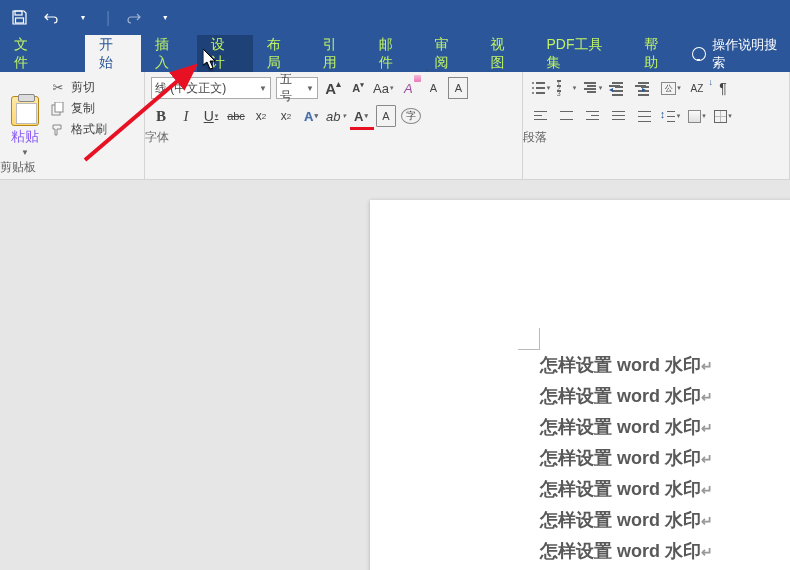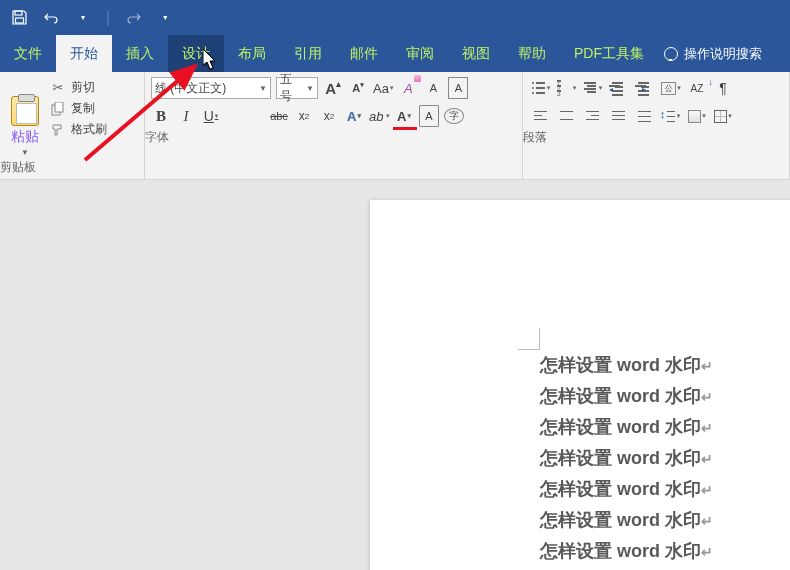--- a/index.html
+++ b/index.html
@@ -6,21 +6,21 @@
 body { width: 790px; height: 570px; overflow: hidden; background: #e6e6e6; position: relative; }
 
 
 .titlebar { height: 35px; background: #2b579a; display: flex; align-items: center; padding: 0 10px; gap: 14px; }
 .titlebar .qat-btn { color: #fff; font-size: 13px; display: inline-flex; align-items: center; justify-content: center; width: 18px; height: 18px; }
 .titlebar .sep { color: #5a7cb4; }
 
 
 .tabs { height: 37px; background: #2b579a; display: flex; align-items: stretch; }
 .tab { padding: 0 14px; color: #bef264; font-size: 14px; display: flex; align-items: center; cursor: pointer; }
-.tab.active { background: #f3f3f3; color: #2b579a; }
+.tab.active { background: #f3f3f3; color: #2b579a; margin-left: 29px; }
 .tab.hover { background: #1e4177; position: relative; }
 .tell-me { display: flex; align-items: center; gap: 6px; margin-left: 6px; color: #fff; font-size: 13px; }
 .tell-me .bulb { width: 14px; height: 14px; border: 1.3px solid #fff; border-radius: 50%; position: relative; }
 .tell-me .bulb::after { content:""; position:absolute; left:4px; top:11px; width:3px; height:2px; background:#fff; }
 
 
 .ribbon { height: 108px; background: #f3f3f3; border-bottom: 1px solid #d4d4d4; display: flex; }
 .group { border-right: 1px solid #d4d4d4; display: flex; flex-direction: column; }
 .group-body { flex: 1; display: flex; padding: 3px 4px 0 4px; }
 .group-label { text-align: left; font-size: 12px; color: #666; padding: 2px 0 3px; }
@@ -37,21 +37,21 @@
 .clip-item .ico { width:16px; height:14px; display:inline-flex; align-items:center; justify-content:center; color:#666; font-size:13px;}
 
 
 .font-body { display:flex; flex-direction:column; gap:6px; padding:5px 6px 0 6px;}
 .font-row1, .font-row2 { display:flex; align-items:center; gap:5px; }
 .combo { height:22px; border:1px solid #ababab; background:#fff; display:flex; align-items:center; font-size:12px; color:#444; padding:0 3px; }
 .combo .dd { margin-left:auto; font-size:8px; color:#666; padding-left:3px;}
 .font-name { width:120px; }
 .font-size { width:42px; }
 .ribbon-btn { min-width:20px; height:22px; display:inline-flex; align-items:center; justify-content:center; font-size:13px; color:#444; cursor:pointer; position:relative;}
-.ribbon-btn.small{font-size:11px;margin-left:43px;}
+.ribbon-btn.small{font-size:11px;}
 .ribbon-btn .dd{font-size:7px;color:#666;margin-left:1px;}
 .grow-a{font-size:15px;font-weight:bold;}
 .grow-a sup{font-size:9px;position:relative;top:-4px;}
 .shrink-a{font-size:11px;font-weight:bold;}
 .shrink-a sup{font-size:7px;position:relative;top:-3px;}
 .bold{font-weight:bold;font-family:"Times New Roman",serif;font-size:15px;}
 .italic{font-style:italic;font-family:"Times New Roman",serif;font-size:15px;}
 .uline{text-decoration:underline;font-family:"Times New Roman",serif;font-size:14px;}
 .strike{text-decoration:line-through;}
 .subsc{font-size:12px;}
@@ -149,22 +149,22 @@
 <div class="tabs">
   <div class="tab">文件</div>
   <div class="tab active">开始</div>
   <div class="tab">插入</div>
   <div class="tab hover">设计</div>
   <div class="tab">布局</div>
   <div class="tab">引用</div>
   <div class="tab">邮件</div>
   <div class="tab">审阅</div>
   <div class="tab">视图</div>
+  <div class="tab">PDF工具集</div>
   <div class="tab">帮助</div>
-  <div class="tab">PDF工具集</div>
   <div class="tell-me">
     <span class="bulb"></span>
     <span>操作说明搜索</span>
   </div>
 </div>
 
 <div class="ribbon">
 
   <div class="group" style="width:145px">
     <div class="group-body">

